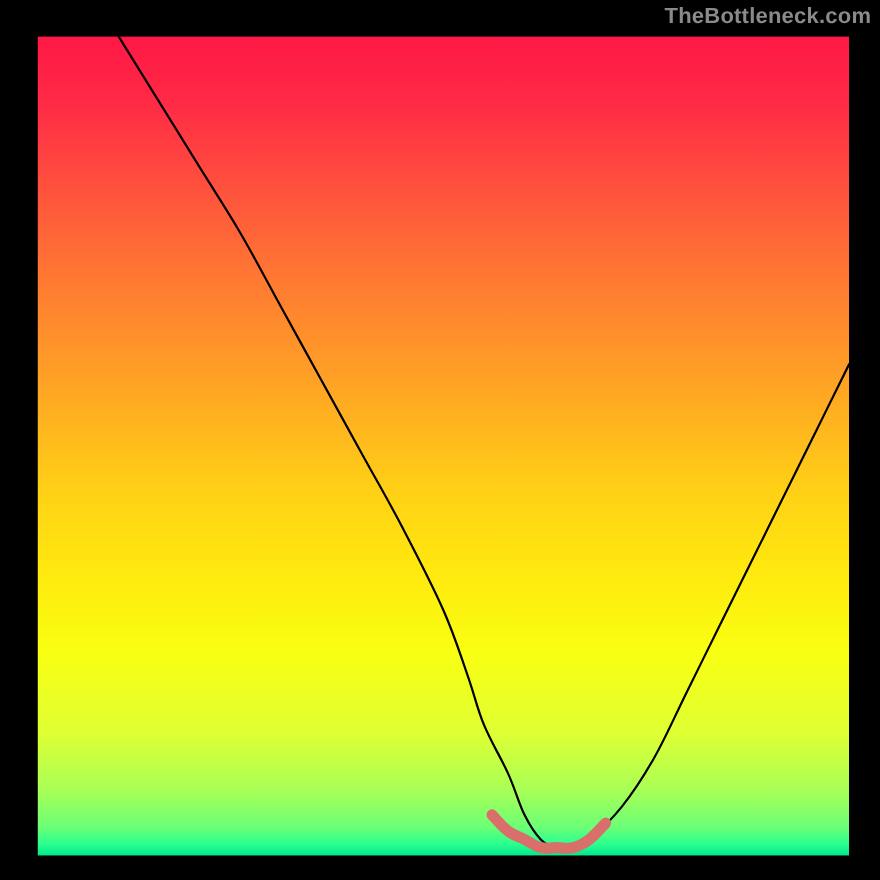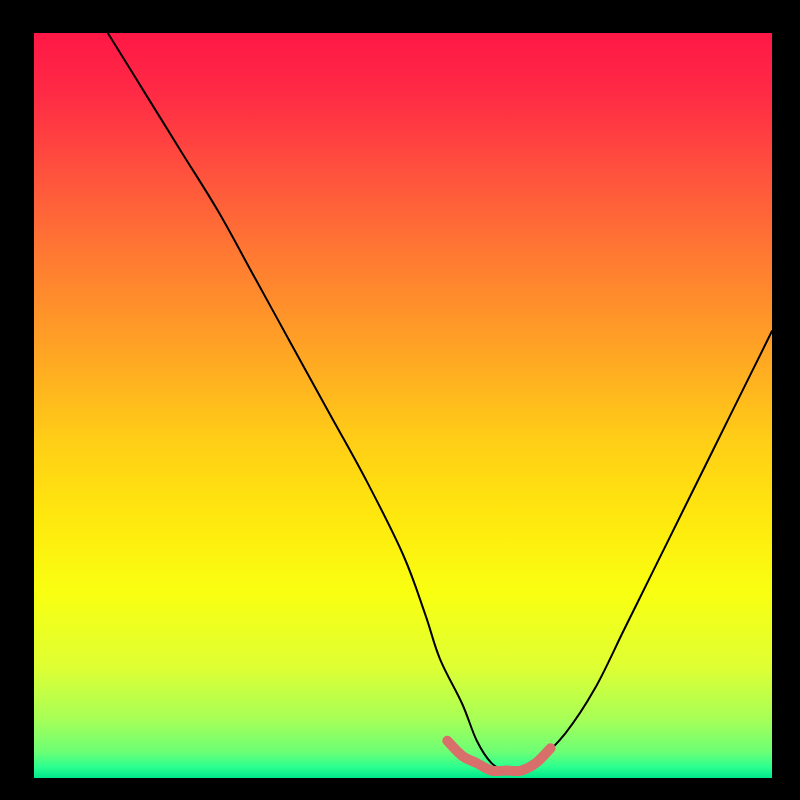--- a/index.html
+++ b/index.html
@@ -33,20 +33,21 @@
     color: #8b8a8b;
     letter-spacing: 0.2px;
     user-select: none;
   }
   svg { display: block; }
 </style>
 </head>
 <body>
 
 <div class="frame">
+  <div class="watermark">TheBottleneck.com</div>
 
   <div class="plot-wrap" id="plot-wrap" style="left: 33px; top: 32px; width: 738px; height: 745px;">
     <svg id="chart-svg" xmlns="http://www.w3.org/2000/svg" width="738" height="745" viewBox="0 0 738 745">
       <defs>
         <linearGradient id="bg-grad" x1="0" y1="0" x2="0" y2="1">
             <stop offset="0%" stop-color="#ff1846"></stop>
             <stop offset="8%" stop-color="#ff2a45"></stop>
             <stop offset="18%" stop-color="#ff4f3e"></stop>
             <stop offset="30%" stop-color="#ff7a32"></stop>
             <stop offset="42%" stop-color="#ffa225"></stop>

